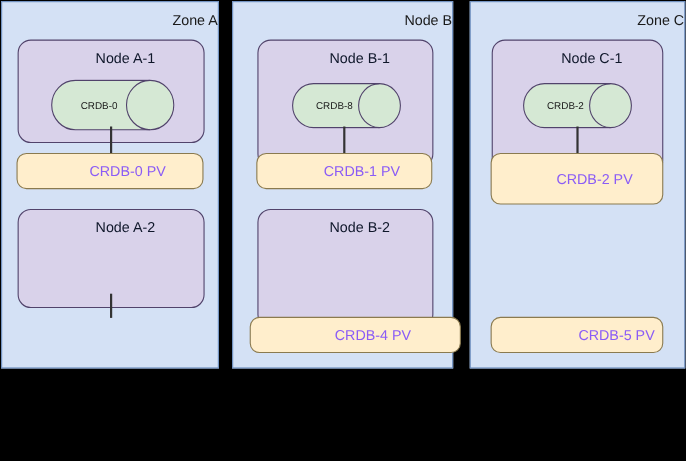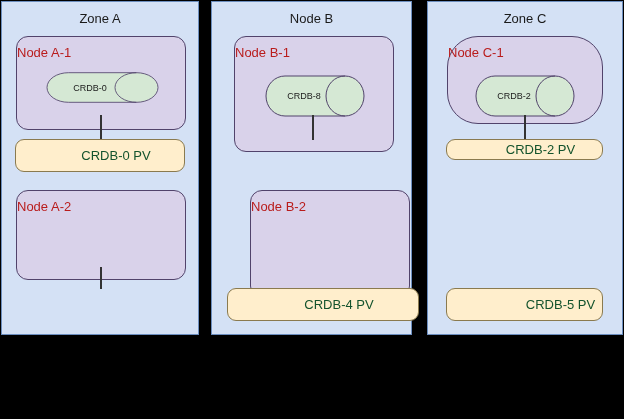--- a/index.html
+++ b/index.html
@@ -23,41 +23,42 @@
     position: absolute;
     background: #d4e1f5;
     border: 1px solid #6c8ebf;
     box-sizing: border-box;
   }
   .zone-title {
     position: absolute;
     top: 9px;
     left: 0;
     width: 100%;
-    text-align: center;
+    text-align: right;
     font-size: 13px;
     color: #1a1a1a;
     line-height: 16px;
   }
   .node {
     position: absolute;
     background: #d9d2ea;
     border: 1px solid #51436b;
     border-radius: 12px;
     box-sizing: border-box;
   }
   .node-title {
     position: absolute;
     top: 8px;
     left: 0;
     width: 100%;
-    text-align: left;
+    text-align: center;
     font-size: 13px;
-    color: #b91c1c;
+    color: #0f172a;
     line-height: 16px;
+    padding-left: 13px;
   }
   .cylinder {
     position: absolute;
   }
   .cylinder svg {
     display: block;
     width: 100%;
     height: 100%;
   }
   .cyl-label {
@@ -79,40 +80,40 @@
     background: #ffeecc;
     border: 1px solid #8a7a4f;
     border-radius: 9px;
     box-sizing: border-box;
     display: flex;
     align-items: center;
     justify-content: center;
   }
   .pv-label {
     font-size: 13px;
-    color: #14532d;
+    color: #8b5cf6;
     margin-left: 32px;
   }
   .connector {
     position: absolute;
     width: 2px;
     background: #333333;
   }
 </style>
 </head>
 <body>
 
 <div id="canvas">
 
   <div class="zone" style="left:1px; top:1px; width:198px; height:334px;">
     <div class="zone-title">Zone A</div>
 
     <div class="node" style="left:14px; top:34px; width:170px; height:94px;">
       <div class="node-title">Node A-1</div>
-      <div class="cylinder" style="left:29px; top:35px; width:113px; height:31px;">
+      <div class="cylinder" style="left:29px; top:35px; width:113px; height:47px;">
         <svg viewBox="0 0 113 45" preserveAspectRatio="none">
           <path d="M 22.5 1 L 90.5 1 A 21.5 21.5 0 0 1 90.5 44 L 22.5 44 A 21.5 21.5 0 0 1 22.5 1 Z" fill="#d5e8d4" stroke="#51436b" stroke-width="1"></path>
           <path d="M 90.5 1 A 21.5 21.5 0 0 0 90.5 44" fill="none" stroke="#51436b" stroke-width="1"></path>
         </svg>
         <div class="cyl-label">CRDB-0</div>
       </div>
     </div>
 
     <div class="connector" style="left:98px; top:113px; height:25px;"></div>
 
@@ -137,47 +138,50 @@
         <svg viewBox="0 0 100 42" preserveAspectRatio="none">
           <path d="M 20 1 L 80 1 A 19 20 0 0 1 80 41 L 20 41 A 19 20 0 0 1 20 1 Z" fill="#d5e8d4" stroke="#51436b" stroke-width="1"></path>
           <path d="M 80 1 A 19 20 0 0 0 80 41" fill="none" stroke="#51436b" stroke-width="1"></path>
         </svg>
         <div class="cyl-label">CRDB-8</div>
       </div>
     </div>
 
     <div class="connector" style="left:100px; top:113px; height:25px;"></div>
 
+    <div class="pv" style="left:21px; top:137px; width:160px; height:33px;">
+      <span class="pv-label">CRDB-1 PV</span>
+    </div>
 
-    <div class="node" style="left:38px; top:188px; width:160px; height:108px;">
+    <div class="node" style="left:22px; top:188px; width:160px; height:108px;">
       <div class="node-title">Node B-2</div>
     </div>
 
     <div class="pv" style="left:15px; top:286px; width:192px; height:33px;">
       <span class="pv-label">CRDB-4 PV</span>
     </div>
   </div>
 
   <div class="zone" style="left:427px; top:1px; width:196px; height:334px;">
     <div class="zone-title">Zone C</div>
 
-    <div class="node" style="left:19px; top:34px; width:156px; height:88px;border-radius:31px;">
+    <div class="node" style="left:19px; top:34px; width:156px; height:122px;">
       <div class="node-title">Node C-1</div>
       <div class="cylinder" style="left:27px; top:38px; width:100px; height:42px;">
         <svg viewBox="0 0 100 42" preserveAspectRatio="none">
           <path d="M 20 1 L 80 1 A 19 20 0 0 1 80 41 L 20 41 A 19 20 0 0 1 20 1 Z" fill="#d5e8d4" stroke="#51436b" stroke-width="1"></path>
           <path d="M 80 1 A 19 20 0 0 0 80 41" fill="none" stroke="#51436b" stroke-width="1"></path>
         </svg>
         <div class="cyl-label">CRDB-2</div>
       </div>
     </div>
 
     <div class="connector" style="left:96px; top:113px; height:25px;"></div>
 
-    <div class="pv" style="left:18px; top:137px; width:157px; height:21px;">
+    <div class="pv" style="left:18px; top:137px; width:157px; height:47px;">
       <span class="pv-label">CRDB-2 PV</span>
     </div>
 
     <div class="pv" style="left:18px; top:286px; width:157px; height:33px;padding-left:40px;">
       <span class="pv-label">CRDB-5 PV</span>
     </div>
   </div>
 
 </div>
 

